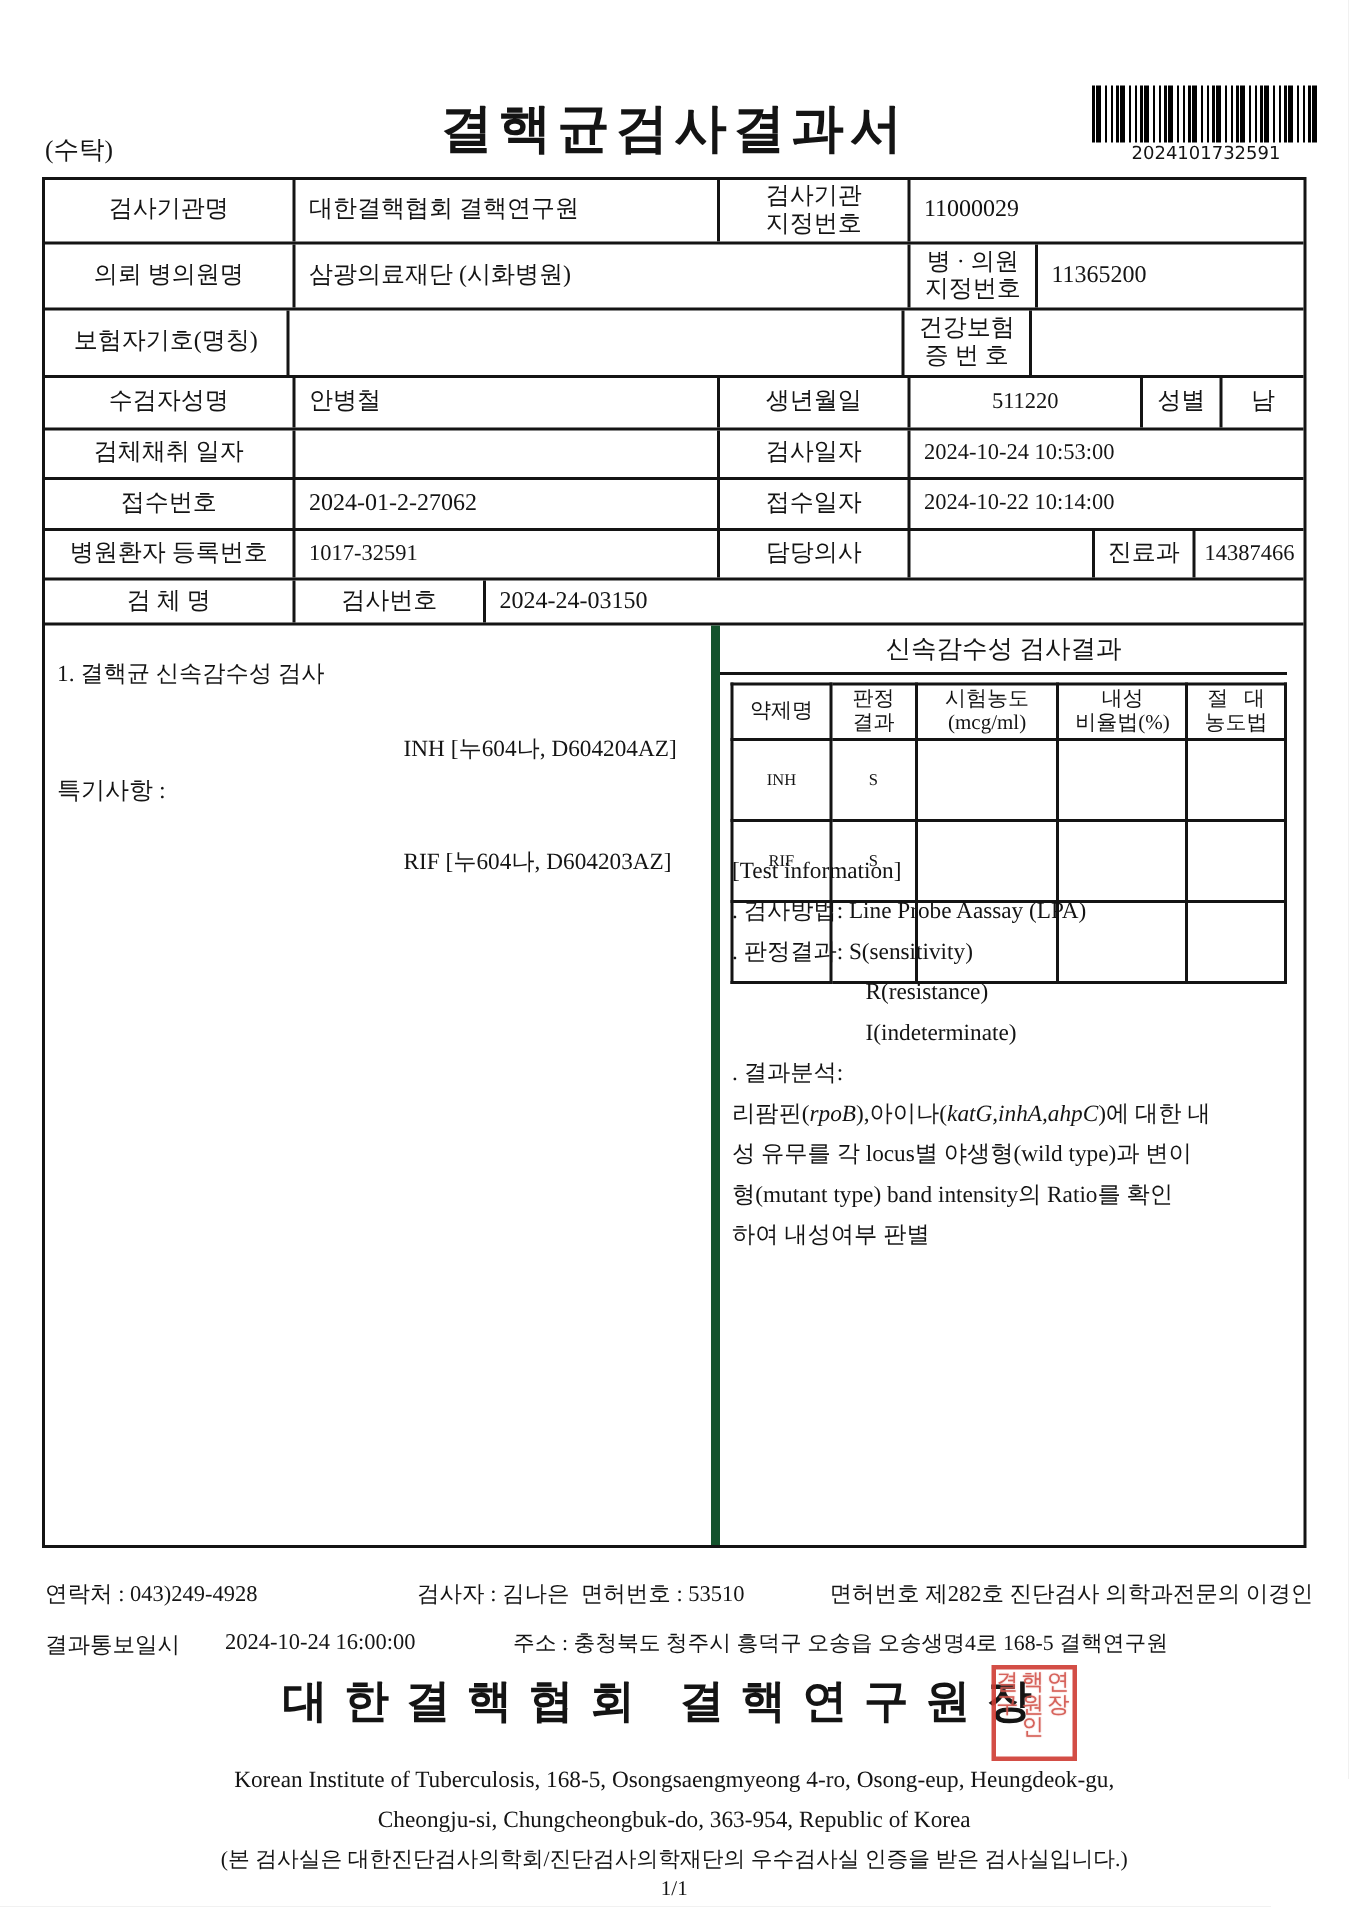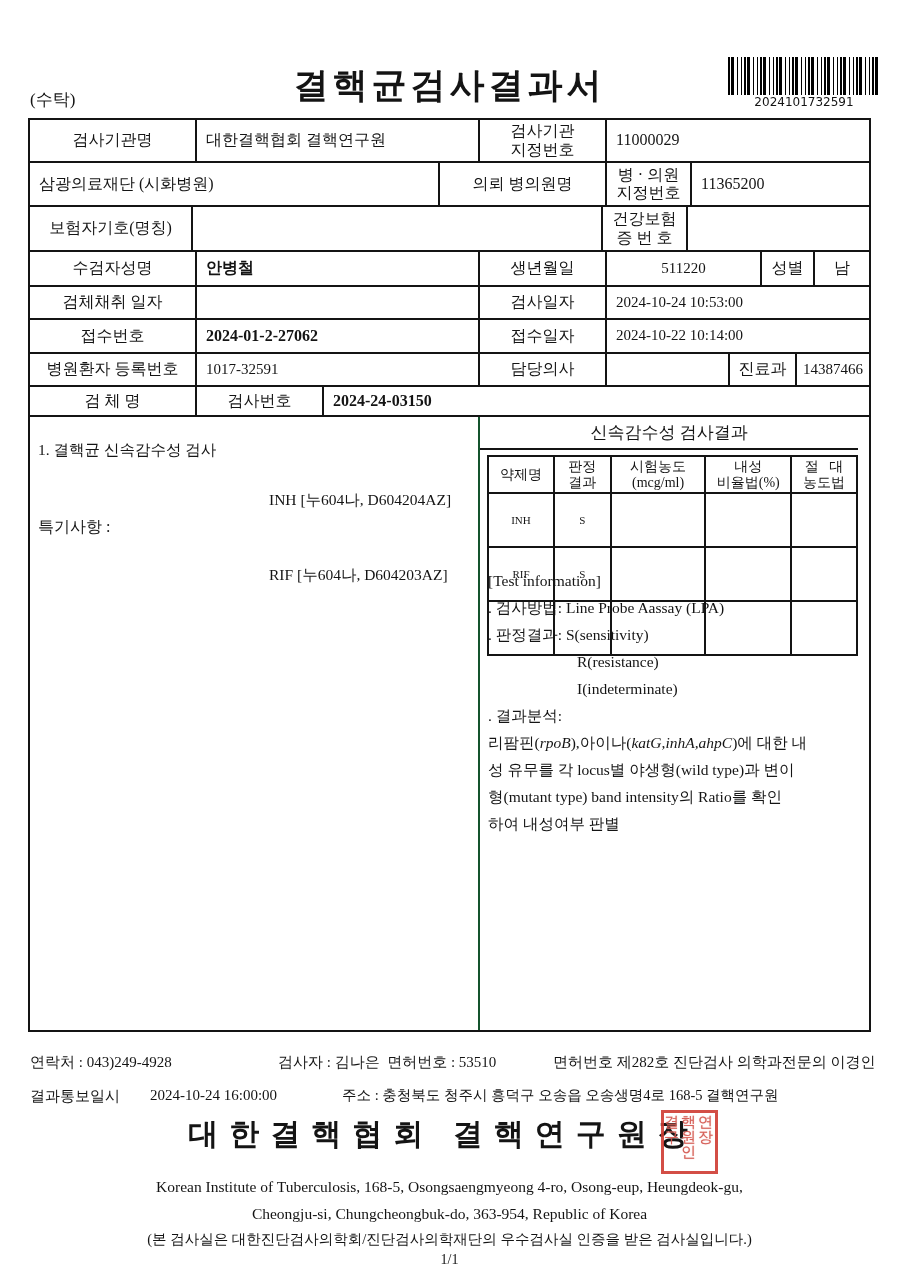--- a/index.html
+++ b/index.html
@@ -18,26 +18,26 @@
 
   
   .grid{position:absolute;left:28px;top:118px;width:843px;height:914px;
         border:2px solid #141414;box-sizing:border-box;}
   .row{display:flex;border-bottom:2px solid #141414;box-sizing:border-box;}
   .c{border-right:2px solid #141414;box-sizing:border-box;display:flex;
      align-items:center;justify-content:center;font-size:16px;text-align:center;
      white-space:pre-line;line-height:1.15;overflow:hidden;}
   .c.last{border-right:none;}
   .vl{justify-content:flex-start;padding-left:9px;text-align:left;}
-  .b{font-weight:bold;}
+  .b{font-weight:normal;}
   .dt{font-size:15px;}
 
   
   .mainrow{display:flex;border-bottom:none;height:613px;}
-  .leftpane{width:450px;border-right:2px solid #14532d;box-sizing:border-box;position:relative;}
+  .leftpane{width:450px;border-right:6px solid #14532d;box-sizing:border-box;position:relative;}
   .rightpane{width:378px;position:relative;}
   .testname{position:absolute;left:8px;top:20px;display:flex;font-size:15.5px;line-height:25px;white-space:pre;}
   .tn-label{width:231px;}
   .notes{position:absolute;left:8px;top:100px;font-size:16px;}
 
   .result-header{height:33px;border-bottom:2px solid #141414;box-sizing:border-box;
                  display:flex;align-items:center;justify-content:center;font-size:17px;}
   table.drug{border-collapse:collapse;margin:5px 0 0 7px;table-layout:fixed;}
   table.drug th,table.drug td{border:2px solid #141414;padding:16px;text-align:center;}
   table.drug th{font-size:14px;font-weight:normal;line-height:1.12;white-space:pre;padding:2px 0;}
@@ -72,22 +72,22 @@
 
     <div class="row" style="height:43px">
       <div class="c" style="width:167px">검사기관명</div>
       <div class="c vl" style="width:283px">대한결핵협회 결핵연구원</div>
       <div class="c" style="width:127px">검사기관
 지정번호</div>
       <div class="c vl last" style="width:262px">11000029</div>
     </div>
 
     <div class="row" style="height:44px">
+      <div class="c" style="width:167px">의뢰 병의원명</div>
       <div class="c vl" style="width:410px">삼광의료재단 (시화병원)</div>
-      <div class="c" style="width:167px">의뢰 병의원명</div>
       <div class="c" style="width:85px">병 · 의원
 지정번호</div>
       <div class="c vl last" style="width:177px">11365200</div>
     </div>
 
     <div class="row" style="height:45px">
       <div class="c" style="width:163px">보험자기호(명칭)</div>
       <div class="c vl" style="width:410px"></div>
       <div class="c" style="width:85px">건강보험
 증 번 호</div>

